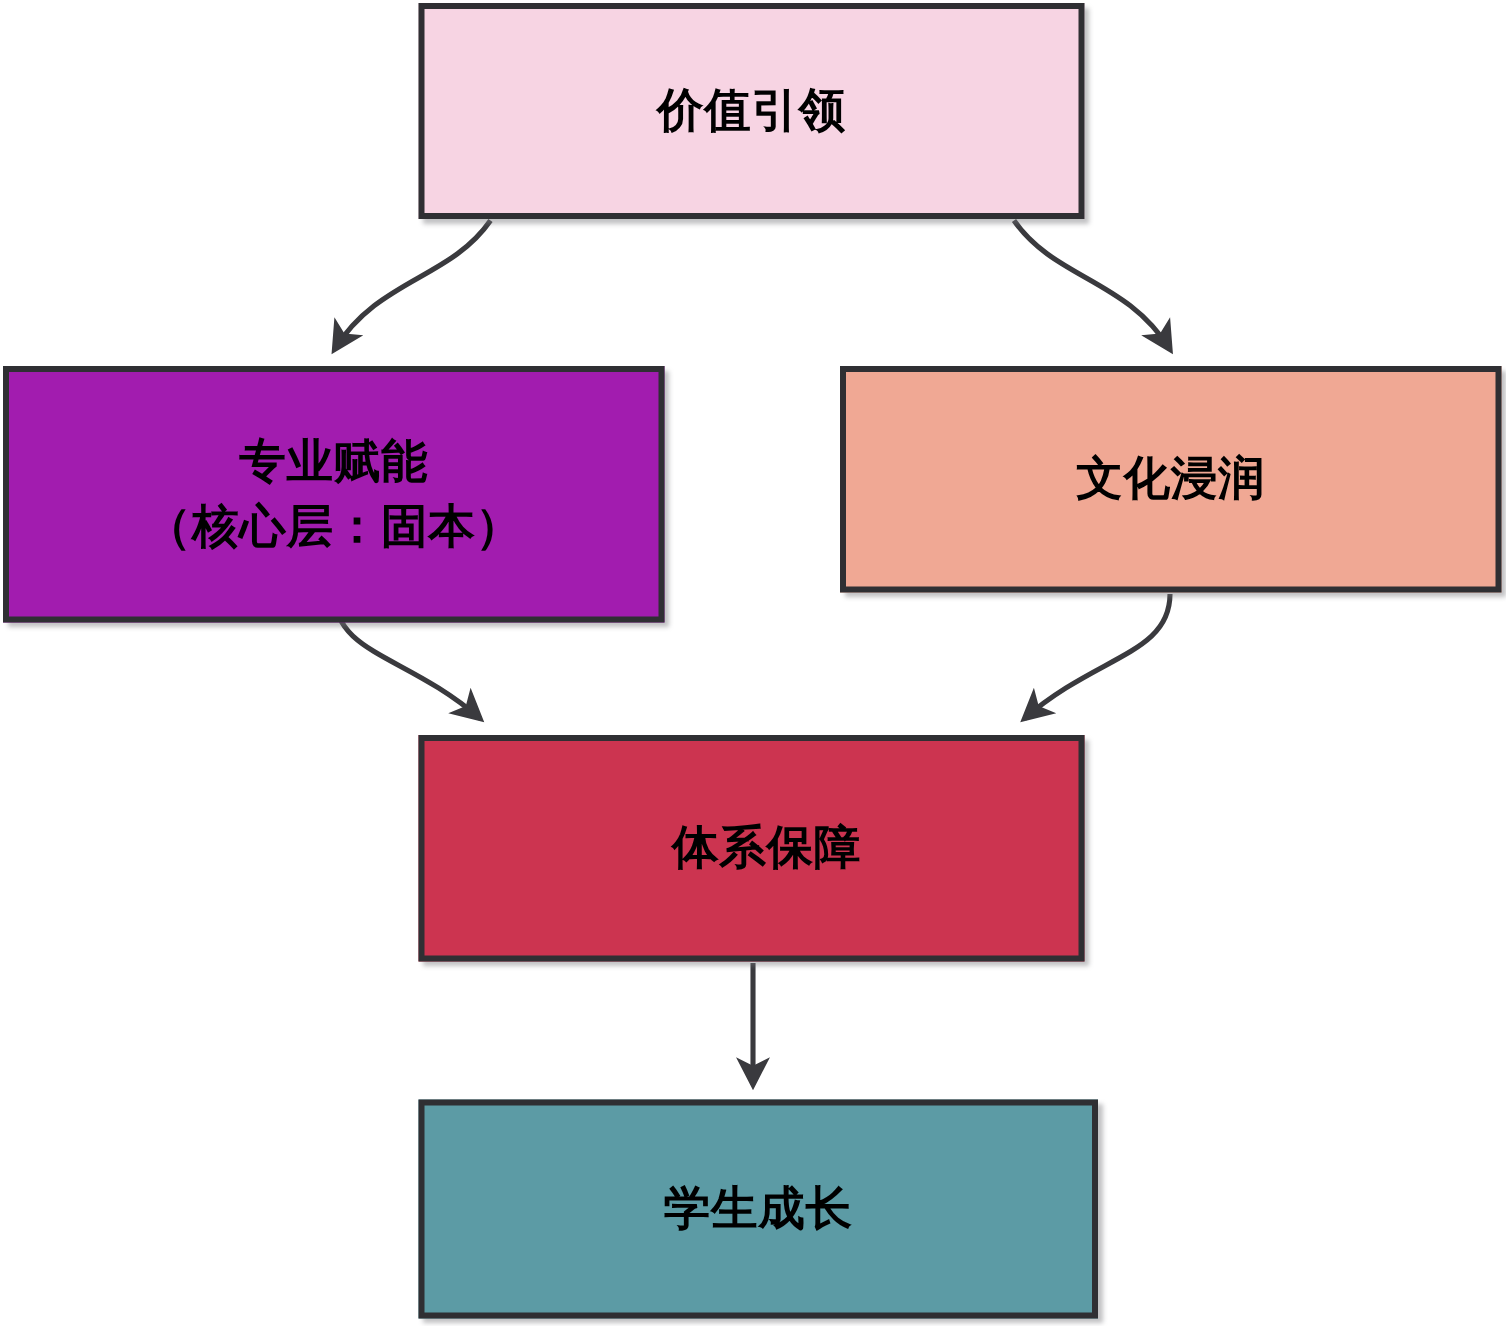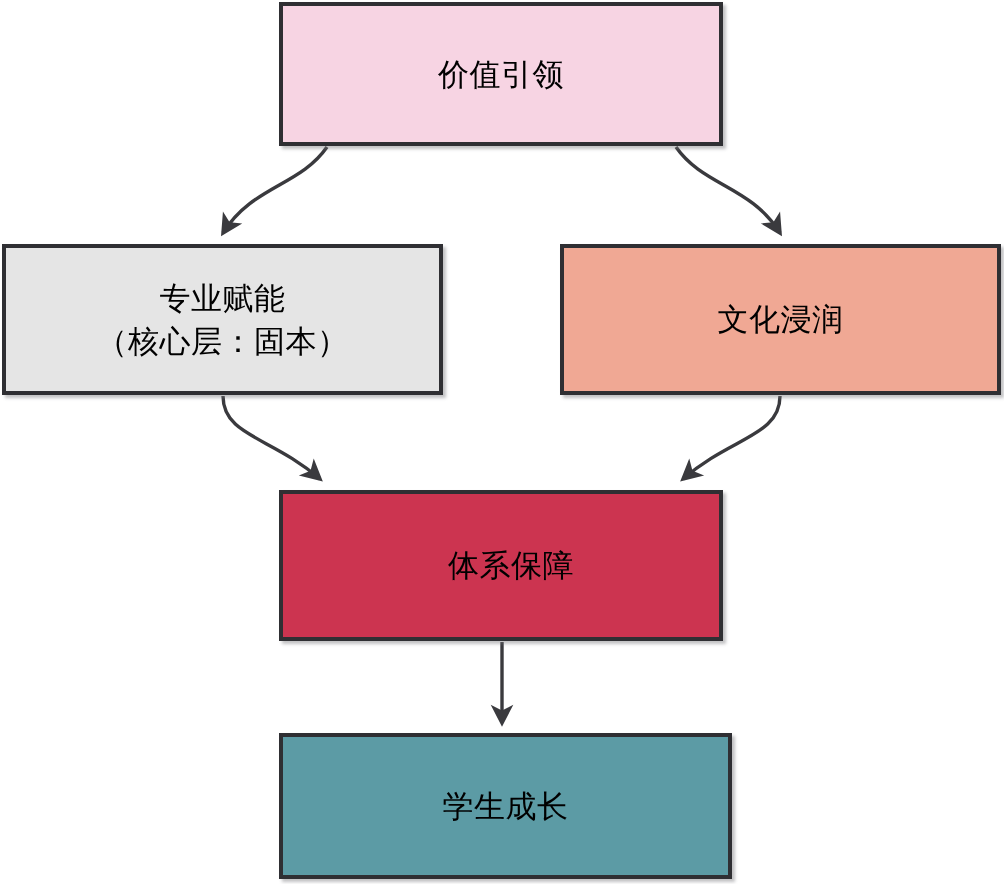--- a/index.html
+++ b/index.html
@@ -34,27 +34,27 @@
     justify-content: center;
     text-align: center;
     box-shadow: 3px 3px 3px rgba(120,120,125,0.45);
     color: #000000;
     z-index: 2;
   }
   .node .line1,
   .node .line2 {
     display: block;
     font-size: 31px;
-    font-weight: 400;
+    font-weight: 700;
     line-height: 1.38;
     letter-spacing: 0.5px;
     white-space: nowrap;
   }
   #node-value       { left: 279px; top: 2px;   width: 444px; height: 144px; background: #F7D4E3; }
-  #node-profession  { left: 2px;   top: 244px; width: 441px; height: 151px; background: #e5e5e5; }
+  #node-profession  { left: 2px;   top: 244px; width: 441px; height: 171px; background: #a21caf; }
   #node-culture     { left: 560px; top: 244px; width: 441px; height: 151px; background: #F0A894; text-align: center; }
   #node-system      { left: 279px; top: 490px; width: 444px; height: 151px; background: #CC3450; padding-left: 20px; }
   #node-growth      { left: 279px; top: 733px; width: 453px; height: 146px; background: #5C9BA5; }
 </style>
 </head>
 <body>
 
 <div id="canvas">
 
   <svg id="edge-layer" viewBox="0 0 1004 884" width="1004" height="884" xmlns="http://www.w3.org/2000/svg">

